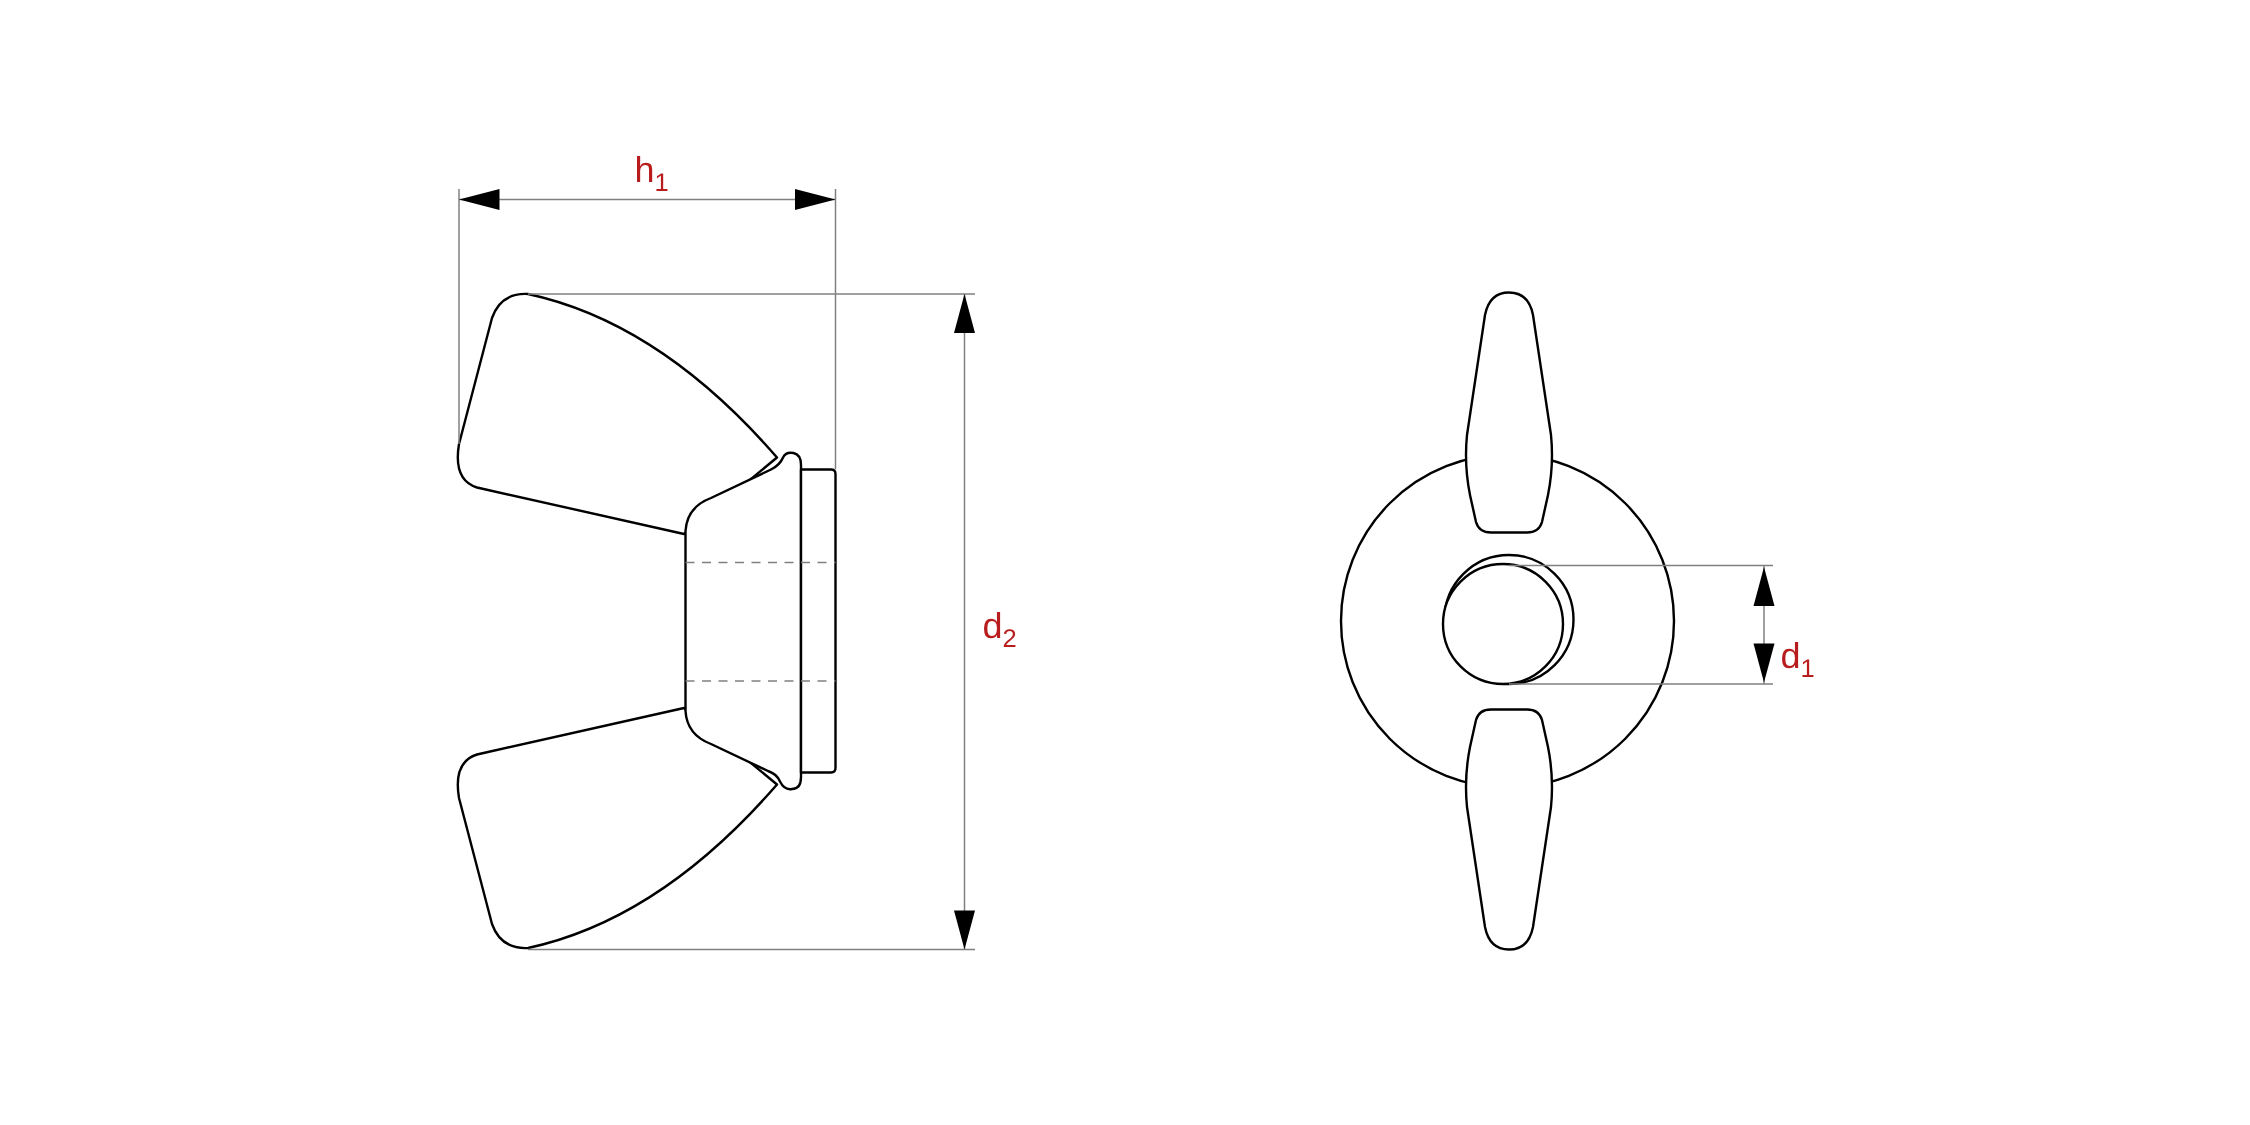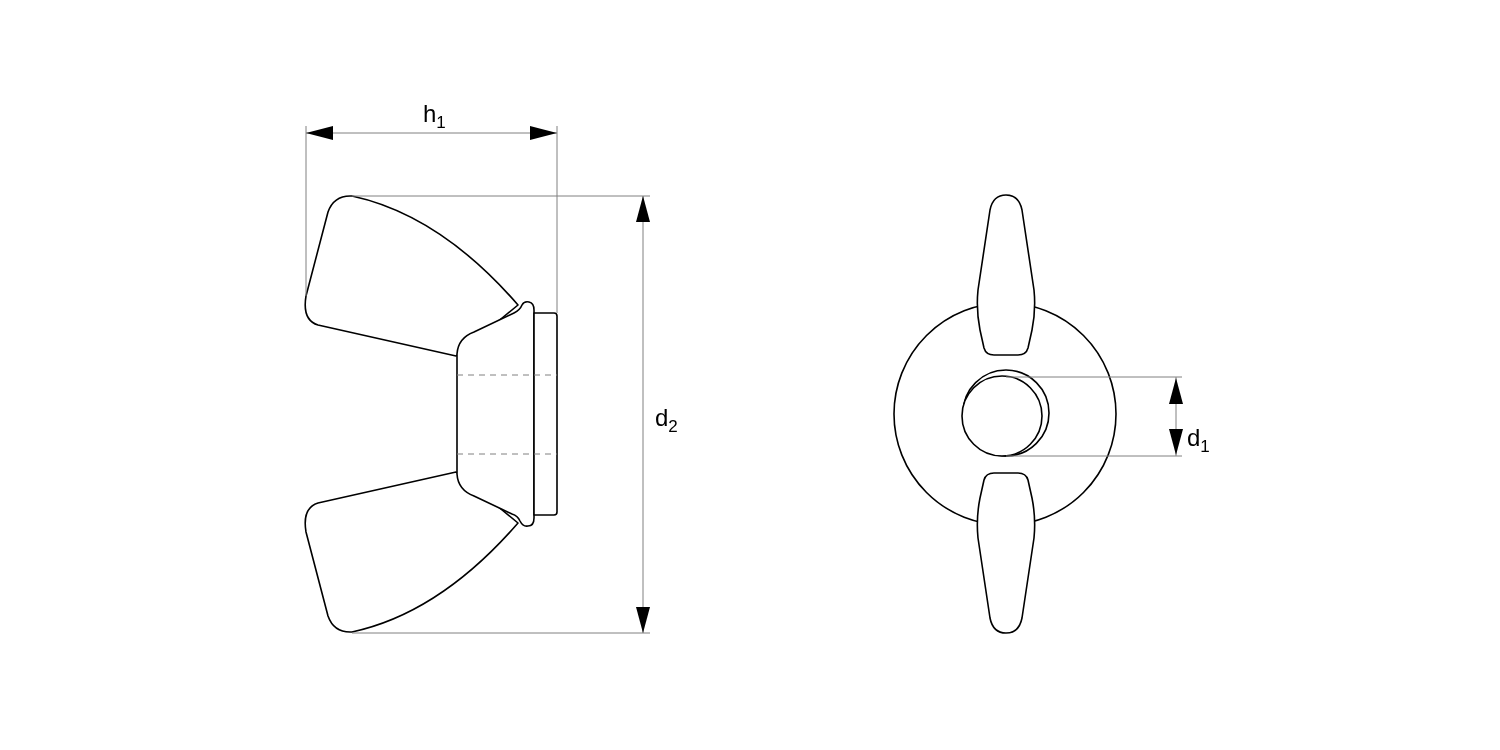--- a/index.html
+++ b/index.html
@@ -2,21 +2,21 @@
 <html><head>
   <meta charset="utf-8">
   <style>
     html, body { margin: 0; padding: 0; background: #ffffff; }
     body { width: 1500px; height: 750px; overflow: hidden; position: relative; }
     svg { position: absolute; left: 0; top: 0; }
     .outline { fill: #ffffff; stroke: #000000; stroke-width: 1.6; stroke-linejoin: round; }
     .dim { stroke: #808080; stroke-width: 1; fill: none; }
     .hidden-line { stroke: #808080; stroke-width: 1; stroke-dasharray: 6 5; fill: none; }
     .arrow { fill: #000000; stroke: none; }
-    .label { position: absolute; font-family: "Liberation Sans", sans-serif; font-size: 24px; color: #000000; line-height: 1; }
+    .label { position: absolute; font-family: "Liberation Sans", sans-serif; font-size: 24px; color: #b91c1c; line-height: 1; }
     .label sub { font-size: 17px; vertical-align: -6px; }
   </style>
 </head>
 <body>
 
 <svg width="1500" height="750" viewBox="0 0 1500 750">
 
   <g>
 
     <path class="outline" d="M 456 356

